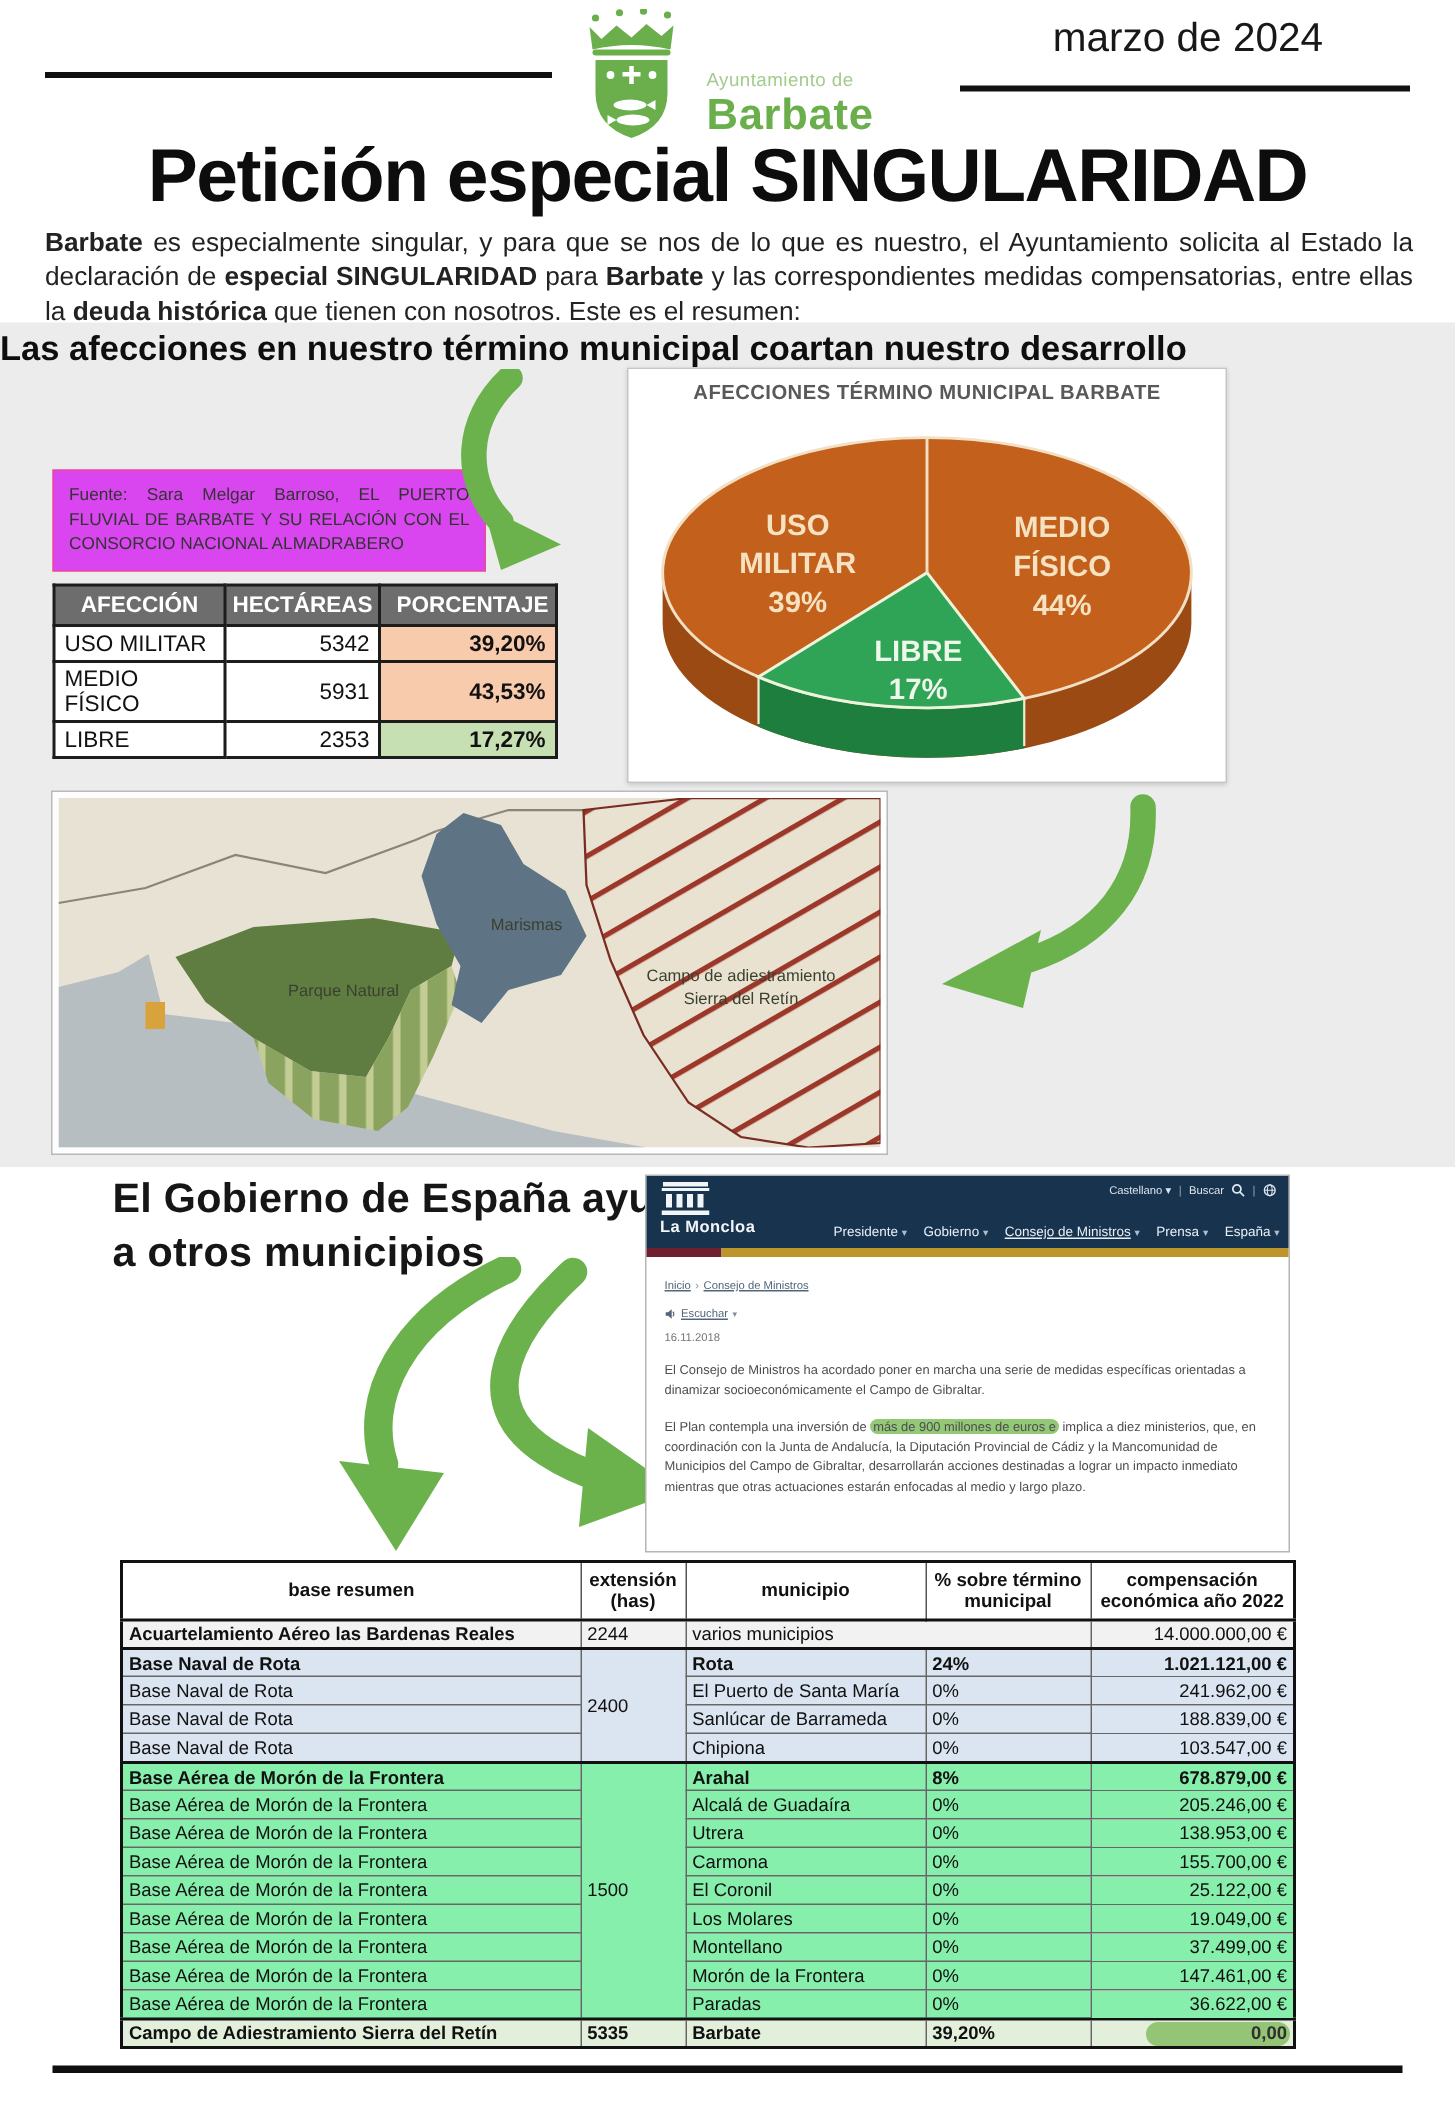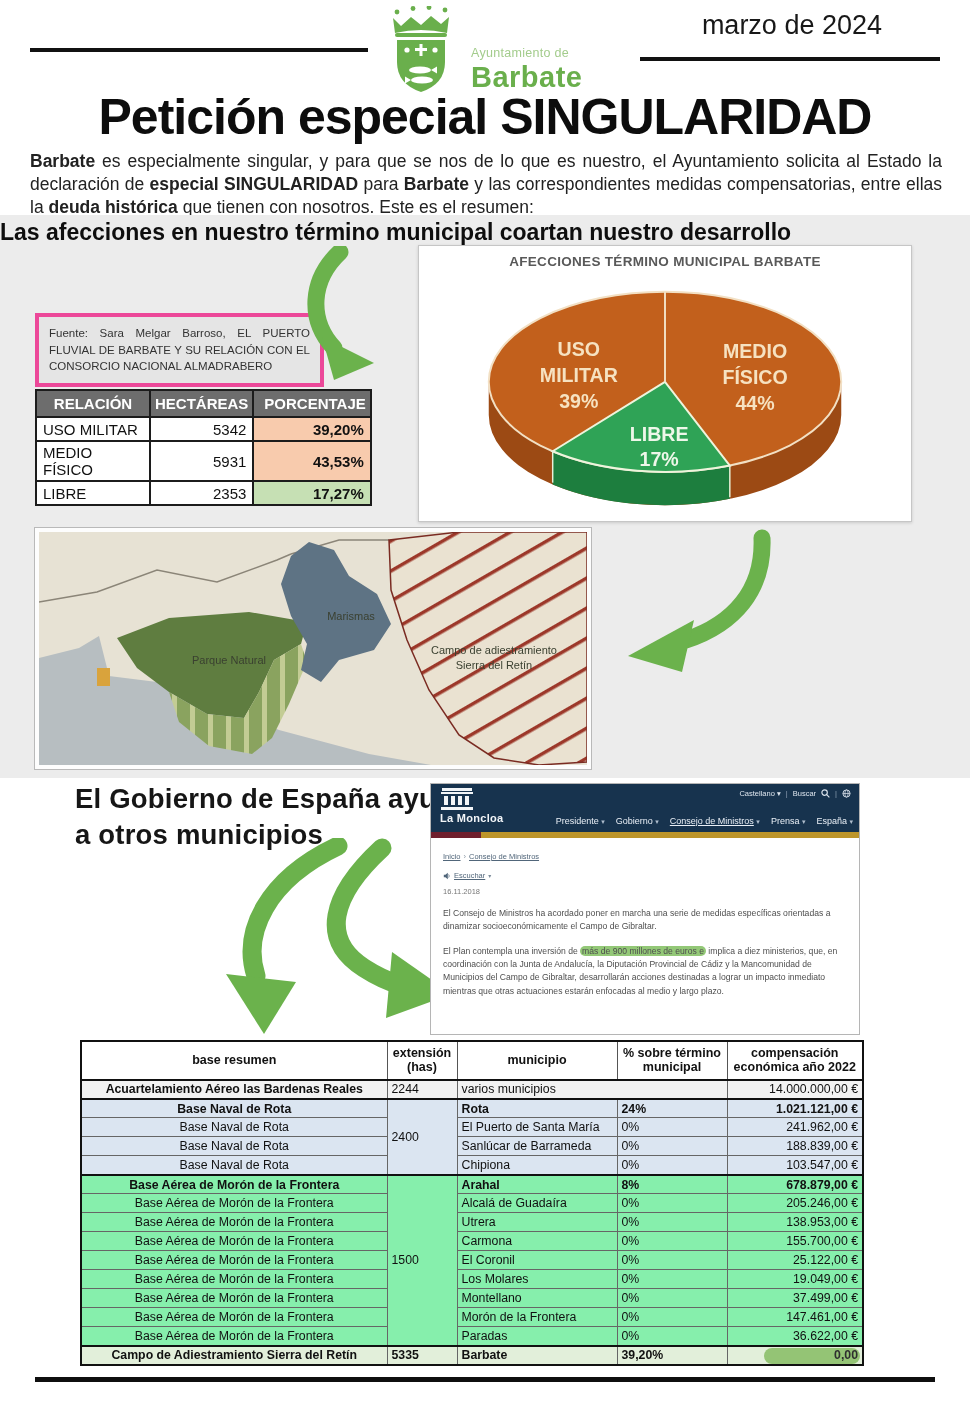--- a/index.html
+++ b/index.html
@@ -19,35 +19,35 @@
   .logo-name{font-size:29px;font-weight:700;color:#6aaf4c;letter-spacing:.5px;margin-top:1px;}
   .doc-title{left:0;top:88px;width:970px;text-align:center;font-size:50px;font-weight:800;
              letter-spacing:-1px;color:#0d0d0d;}
   .intro{left:30px;top:150px;width:912px;font-size:17.5px;line-height:1.32;text-align:justify;color:#222;}
   .intro .seg-b{font-weight:700;}
 
   
   .band{left:0;top:215px;width:970px;height:563px;background:#ececec;}
   .s1-heading{left:0;top:219px;width:970px;text-align:left;font-size:23px;font-weight:800;color:#0e0e0e;}
 
-  .source-box{left:35px;top:313px;width:289px;background:#e5e5e5;border:4px solid #ec4899;
+  .source-box{left:35px;top:313px;width:289px;background:#d946ef;border:1px solid #ec4899;
               padding:8px 10px;font-size:11.5px;line-height:1.45;text-align:justify;color:#333;}
 
   
   .aff{left:35px;top:389px;border-collapse:collapse;background:#fff;font-size:15px;}
   .aff th{background:#6d6d6d;color:#fff;font-weight:700;border:2px solid #1c1c1c;padding:3px 4px;height:27px;}
   .aff td{border:2px solid #1c1c1c;padding:2px 6px;height:24px;background:#fff;color:#111;}
   .aff .c0{width:114px;text-align:left;}
   .aff .c1{width:88px;text-align:right;}
   .aff .c2{width:95px;text-align:right;font-weight:700;padding-left:10px;}
   .aff td.tone-salmon{background:#f8cbad;}
   .aff td.tone-green{background:#c6e0b4;}
 
   
-  .pie-panel{left:418px;top:245px;width:494px;height:277px;background:#fff;border:1px solid #c6c6c6;
+  .pie-panel{left:418px;top:245px;width:400px;height:277px;background:#fff;border:1px solid #c6c6c6;
              box-shadow:0 1px 3px rgba(0,0,0,.15);}
   .pie-title{position:absolute;left:0;top:8px;width:100%;text-align:center;font-size:13.5px;
              font-weight:700;color:#595959;letter-spacing:.3px;}
   .pie-svg{position:absolute;left:50%;top:28px;transform:translateX(-50%);}
   .pie-label{font-weight:700;font-size:20px;fill:#f6e2c1;text-anchor:middle;}
   .pie-label-green{fill:#eef7e9;}
 
   
   .map-panel{left:35px;top:528px;width:556px;height:241px;background:#fff;border:4px solid #fdfdfd;
              outline:1px solid #b9b9b9;}
@@ -81,21 +81,21 @@
   .mon-p{font-size:8.6px;line-height:1.55;color:#4e4e4e;margin-top:11px;text-align:left;}
   .seg-h{background:#93c877;border-radius:7px;padding:0 2px;}
 
   
   .bases{left:80px;top:1040px;border-collapse:collapse;border:2px solid #111;font-size:12.3px;background:#fff;}
   .bases th{border:1px solid #555;font-weight:700;font-size:12.5px;line-height:1.15;padding:4px 2px;background:#fff;color:#111;}
   .bases td{border:1px solid #666;padding:1px 4px;height:19px;color:#111;}
   .bases tr.gstart td{border-top:2px solid #111;}
   .bases .w-base{width:306px;} .bases .w-ext{width:70px;} .bases .w-mun{width:160px;}
   .bases .w-pct{width:110px;} .bases .w-comp{width:136px;}
-  .bases td.c-base{text-align:center;}
+  .bases td.c-base{text-align:left;}
   .bases td.c-ext,.bases td.c-mun,.bases td.c-pct{}
   .bases td.c-comp{text-align:right;position:relative;}
   .bases tr.g-gray td{background:#f2f2f2;}
   .bases tr.g-blue td{background:#dbe5f1;}
   .bases tr.g-salmon td{background:#86efac;}
   .bases tr.g-green td{background:#e2efda;}
   .bases td.bold{font-weight:700;}
   .blob{position:absolute;right:2px;top:1px;width:96px;height:16px;background:#8cbf69;border-radius:9px;opacity:.9;}
   .blob-val{position:relative;z-index:1;font-weight:700;color:#2f2f2f;}
 
@@ -147,21 +147,21 @@
   <div class="abs intro"><span class="seg-b">Barbate</span><span> es especialmente singular, y para que se nos de lo que es nuestro, el Ayuntamiento solicita al Estado la declaración de </span><span class="seg-b">especial SINGULARIDAD</span><span> para </span><span class="seg-b">Barbate</span><span> y las correspondientes medidas compensatorias, entre ellas la </span><span class="seg-b">deuda histórica</span><span> que tienen con nosotros. Este es el resumen:</span></div>
 
   <div class="abs band"></div>
   <div class="abs s1-heading">Las afecciones en nuestro término municipal coartan nuestro desarrollo</div>
 
   <div class="abs source-box">Fuente: Sara Melgar Barroso, EL PUERTO FLUVIAL DE BARBATE Y SU RELACIÓN CON EL CONSORCIO NACIONAL ALMADRABERO</div>
 
   <table class="abs aff">
     <thead>
         <tr id="aff-head">
-          <th class="c0" style="text-align: center;">RELACIÓN</th>
+          <th class="c0" style="text-align: center;">AFECCIÓN</th>
           <th class="c1" style="text-align: center;">HECTÁREAS</th>
           <th class="c2" style="text-align: center;">PORCENTAJE</th>
         </tr>
       </thead>
     <tbody id="aff-body">
         <tr>
           <td class="c0">USO MILITAR</td>
           <td class="c1">5342</td>
           <td class="c2 tone-salmon">39,20%</td>
         </tr>

